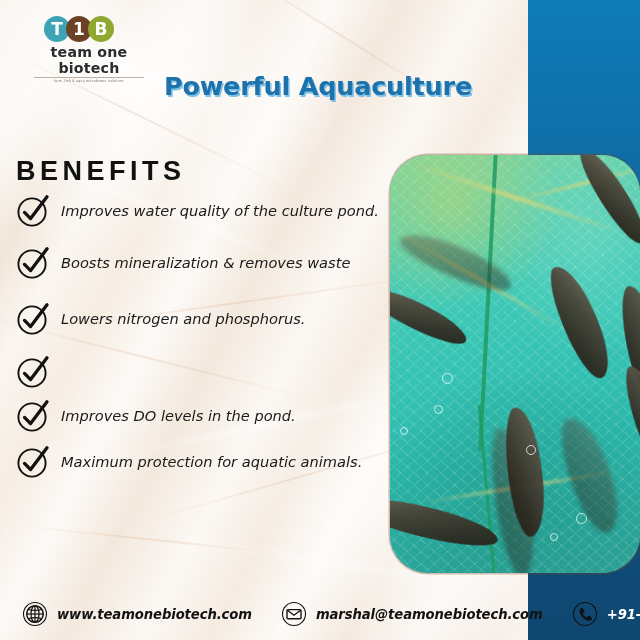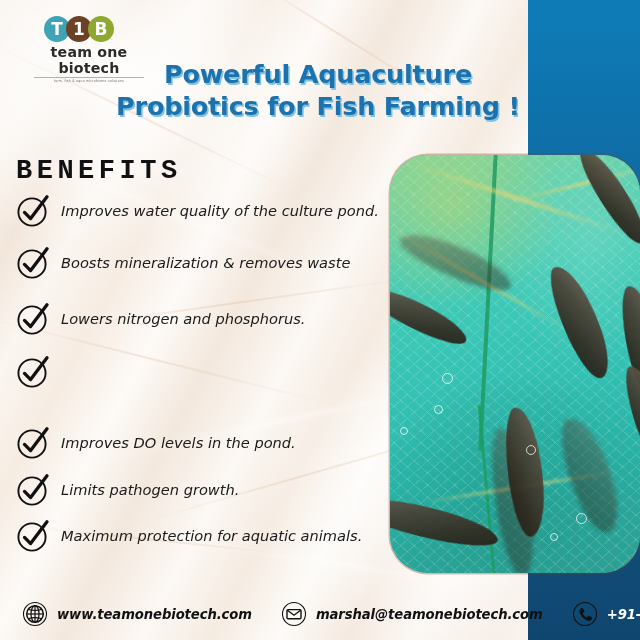--- a/index.html
+++ b/index.html
@@ -43,26 +43,27 @@
   .logo-name{font-family:"DejaVu Sans",sans-serif;font-weight:bold;font-size:14.2px;letter-spacing:.2px;color:#2b2b2b;margin-top:2px;text-align:center;}
   .logo-tag{font-size:3.3px;color:#7a6a5f;text-align:center;letter-spacing:.35px;margin-top:1px;border-top:.5px solid #bdae9f;padding-top:1px;}
 
   
   .headline{position:absolute;left:108px;top:58px;width:420px;text-align:center;}
   .headline div{
     font-family:"DejaVu Sans",sans-serif;
     font-weight:bold;font-size:25.5px;line-height:1.26;letter-spacing:-.2px;
     color:#1d72ab;
     text-shadow:1.5px 1.5px 0 #7fc2e8;
+    margin-top:12px;
   }
 
   
   .benefits-title{
     position:absolute;left:16px;top:156px;
-    font-family:Liberation Mono, monospace;font-weight:bold;font-size:27px;
+    font-family:Liberation Sans, sans-serif;font-weight:bold;font-size:27px;
     letter-spacing:4.5px;color:#111;
   }
   .list{position:absolute;left:16px;top:194px;width:380px;}
   .item{display:flex;align-items:center;gap:11px;}
   .item .txt{
     font-family:"DejaVu Sans",sans-serif;
     font-style:italic;font-size:14.6px;color:#1a1a1a;line-height:1.1;white-space:nowrap;
   }
   .chk{width:34px;height:34px;flex:0 0 34px;position:relative;}
 
@@ -131,21 +132,20 @@
       <div class="bubble b-t">T</div>
       <div class="bubble b-1">1</div>
       <div class="bubble b-b">B</div>
     </div>
     <div class="logo-name">team one biotech</div>
     <div class="logo-tag">farm, fish &amp; aqua microbiome solutions</div>
   </div>
 
   <div class="headline">
     <div>Powerful Aquaculture</div>
-    <div>Probiotics for Fish Farming !</div>
   </div>
 
   <div class="benefits-title">BENEFITS</div>
 
   <div class="list" id="benefit-list">
       <div class="item" style="margin-top: 0px;">
         <div class="chk"><svg viewBox="0 0 34 34" width="34" height="34">
             <circle cx="16" cy="18" r="13.6" fill="none" stroke="#111" stroke-width="1.9"></circle>
             <path d="M8.5 18.4 L14.6 24.6 L31 2.8" fill="none" stroke="#111" stroke-width="3.3" stroke-linecap="round" stroke-linejoin="round"></path>
           </svg></div>
@@ -164,33 +164,26 @@
             <path d="M8.5 18.4 L14.6 24.6 L31 2.8" fill="none" stroke="#111" stroke-width="3.3" stroke-linecap="round" stroke-linejoin="round"></path>
           </svg></div>
         <div class="txt">Lowers nitrogen and phosphorus.</div>
       </div>
       <div class="item" style="margin-top: 19px;">
         <div class="chk"><svg viewBox="0 0 34 34" width="34" height="34">
             <circle cx="16" cy="18" r="13.6" fill="none" stroke="#111" stroke-width="1.9"></circle>
             <path d="M8.5 18.4 L14.6 24.6 L31 2.8" fill="none" stroke="#111" stroke-width="3.3" stroke-linecap="round" stroke-linejoin="round"></path>
           </svg></div>
       </div>
-      <div class="item" style="margin-top: 37px;">
+      <div class="item" style="margin-top: 10px;">
         <div class="chk"><svg viewBox="0 0 34 34" width="34" height="34">
             <circle cx="16" cy="18" r="13.6" fill="none" stroke="#111" stroke-width="1.9"></circle>
             <path d="M8.5 18.4 L14.6 24.6 L31 2.8" fill="none" stroke="#111" stroke-width="3.3" stroke-linecap="round" stroke-linejoin="round"></path>
           </svg></div>
         <div class="txt">Improves DO levels in the pond.</div>
-      </div>
-      <div class="item" style="margin-top: 13px;">
-        <div class="chk"><svg viewBox="0 0 34 34" width="34" height="34">
-            <circle cx="16" cy="18" r="13.6" fill="none" stroke="#111" stroke-width="1.9"></circle>
-            <path d="M8.5 18.4 L14.6 24.6 L31 2.8" fill="none" stroke="#111" stroke-width="3.3" stroke-linecap="round" stroke-linejoin="round"></path>
-          </svg></div>
-        <div class="txt">Limits pathogen growth.</div>
       </div>
       <div class="item" style="margin-top: 12px;">
         <div class="chk"><svg viewBox="0 0 34 34" width="34" height="34">
             <circle cx="16" cy="18" r="13.6" fill="none" stroke="#111" stroke-width="1.9"></circle>
             <path d="M8.5 18.4 L14.6 24.6 L31 2.8" fill="none" stroke="#111" stroke-width="3.3" stroke-linecap="round" stroke-linejoin="round"></path>
           </svg></div>
         <div class="txt">Maximum protection for aquatic animals.</div>
       </div>
     </div>
 

